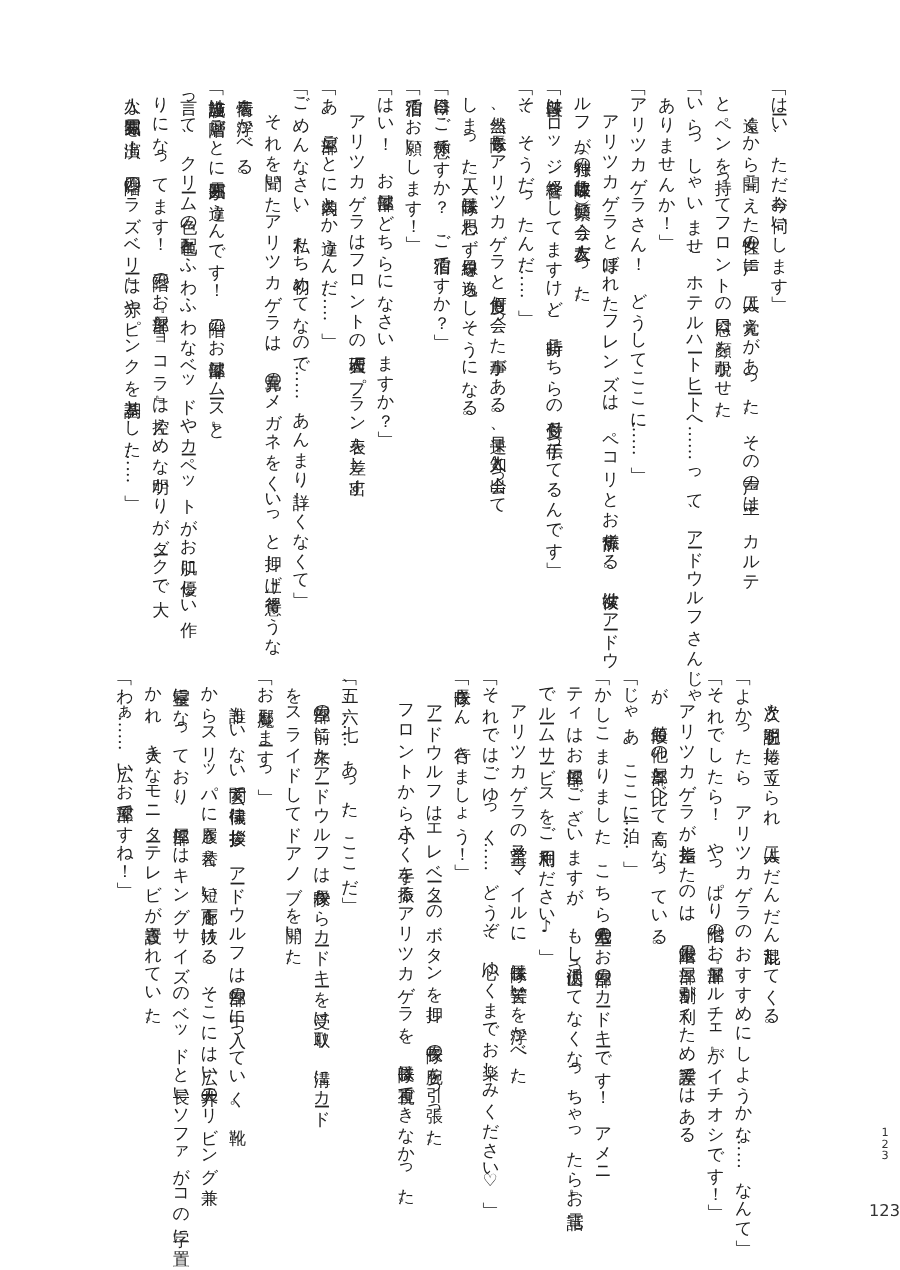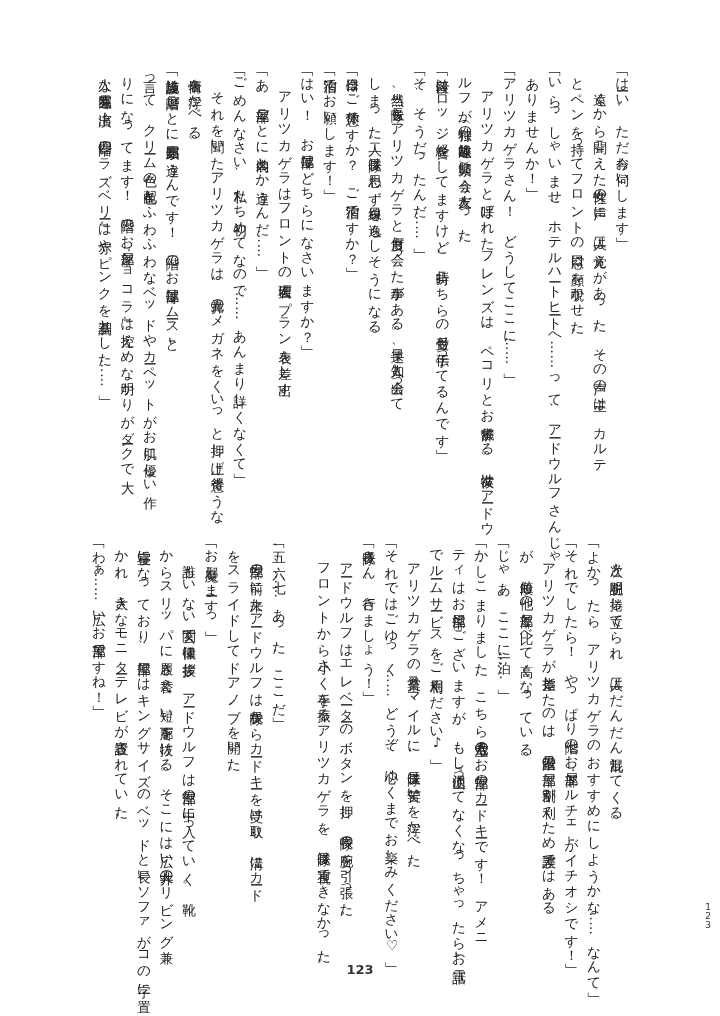--- a/index.html
+++ b/index.html
@@ -5,22 +5,22 @@
   html, body { margin: 0; padding: 0; background: #ffffff; }
   body { width: 720px; height: 1016px; position: relative; overflow: hidden;
          font-family: "DejaVu Serif", "Liberation Serif", serif; color: #222; }
   .page { position: absolute; left: 0; top: 0; width: 720px; height: 1016px; }
   .block { position: absolute; writing-mode: vertical-rl; -webkit-writing-mode: vertical-rl;
            font-size: 13.6px; line-height: 22.5px; letter-spacing: 0.5px; white-space: nowrap; }
   .block-top { right: 86px; top: 68px; height: 440px; width: 560px; }
   .block-bottom { right: 92px; top: 540px; height: 440px; width: 570px; }
   .col { display: block; }
   .col.blank { min-height: 1px; }
-  .folio { position: absolute; left: 0; width: 720px; top: 962px; text-align: center;
-           font-family: "DejaVu Sans", "Liberation Sans", sans-serif; font-size: 13px; color: #333; font-weight: bold; }
+  .folio { position: absolute; left: 0; width: 720px; top: 962px; text-align: right;
+           font-family: "DejaVu Sans", "Liberation Sans", sans-serif; font-size: 13px; color: #333; }
   .side-folio { position: absolute; right: 6px; top: 903px; width: 12px;
                 font-family: "DejaVu Sans", "Liberation Sans", sans-serif; font-size: 9px;
                 line-height: 9px; color: #333; text-align: center; }
   .side-folio span { display: block; }
 </style>
 </head>
 <body>
 
 <div class="page">
 

